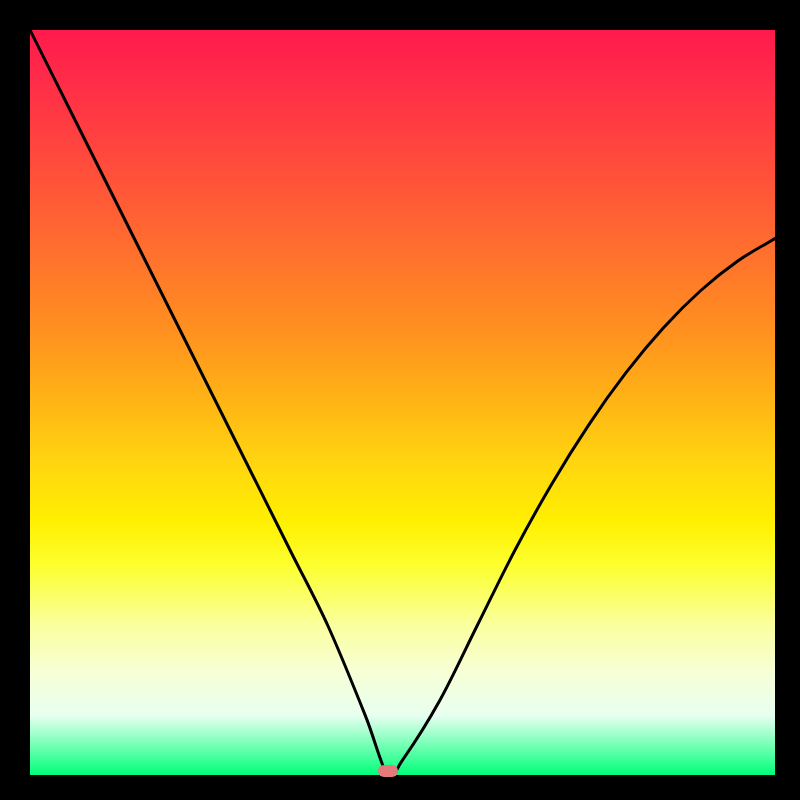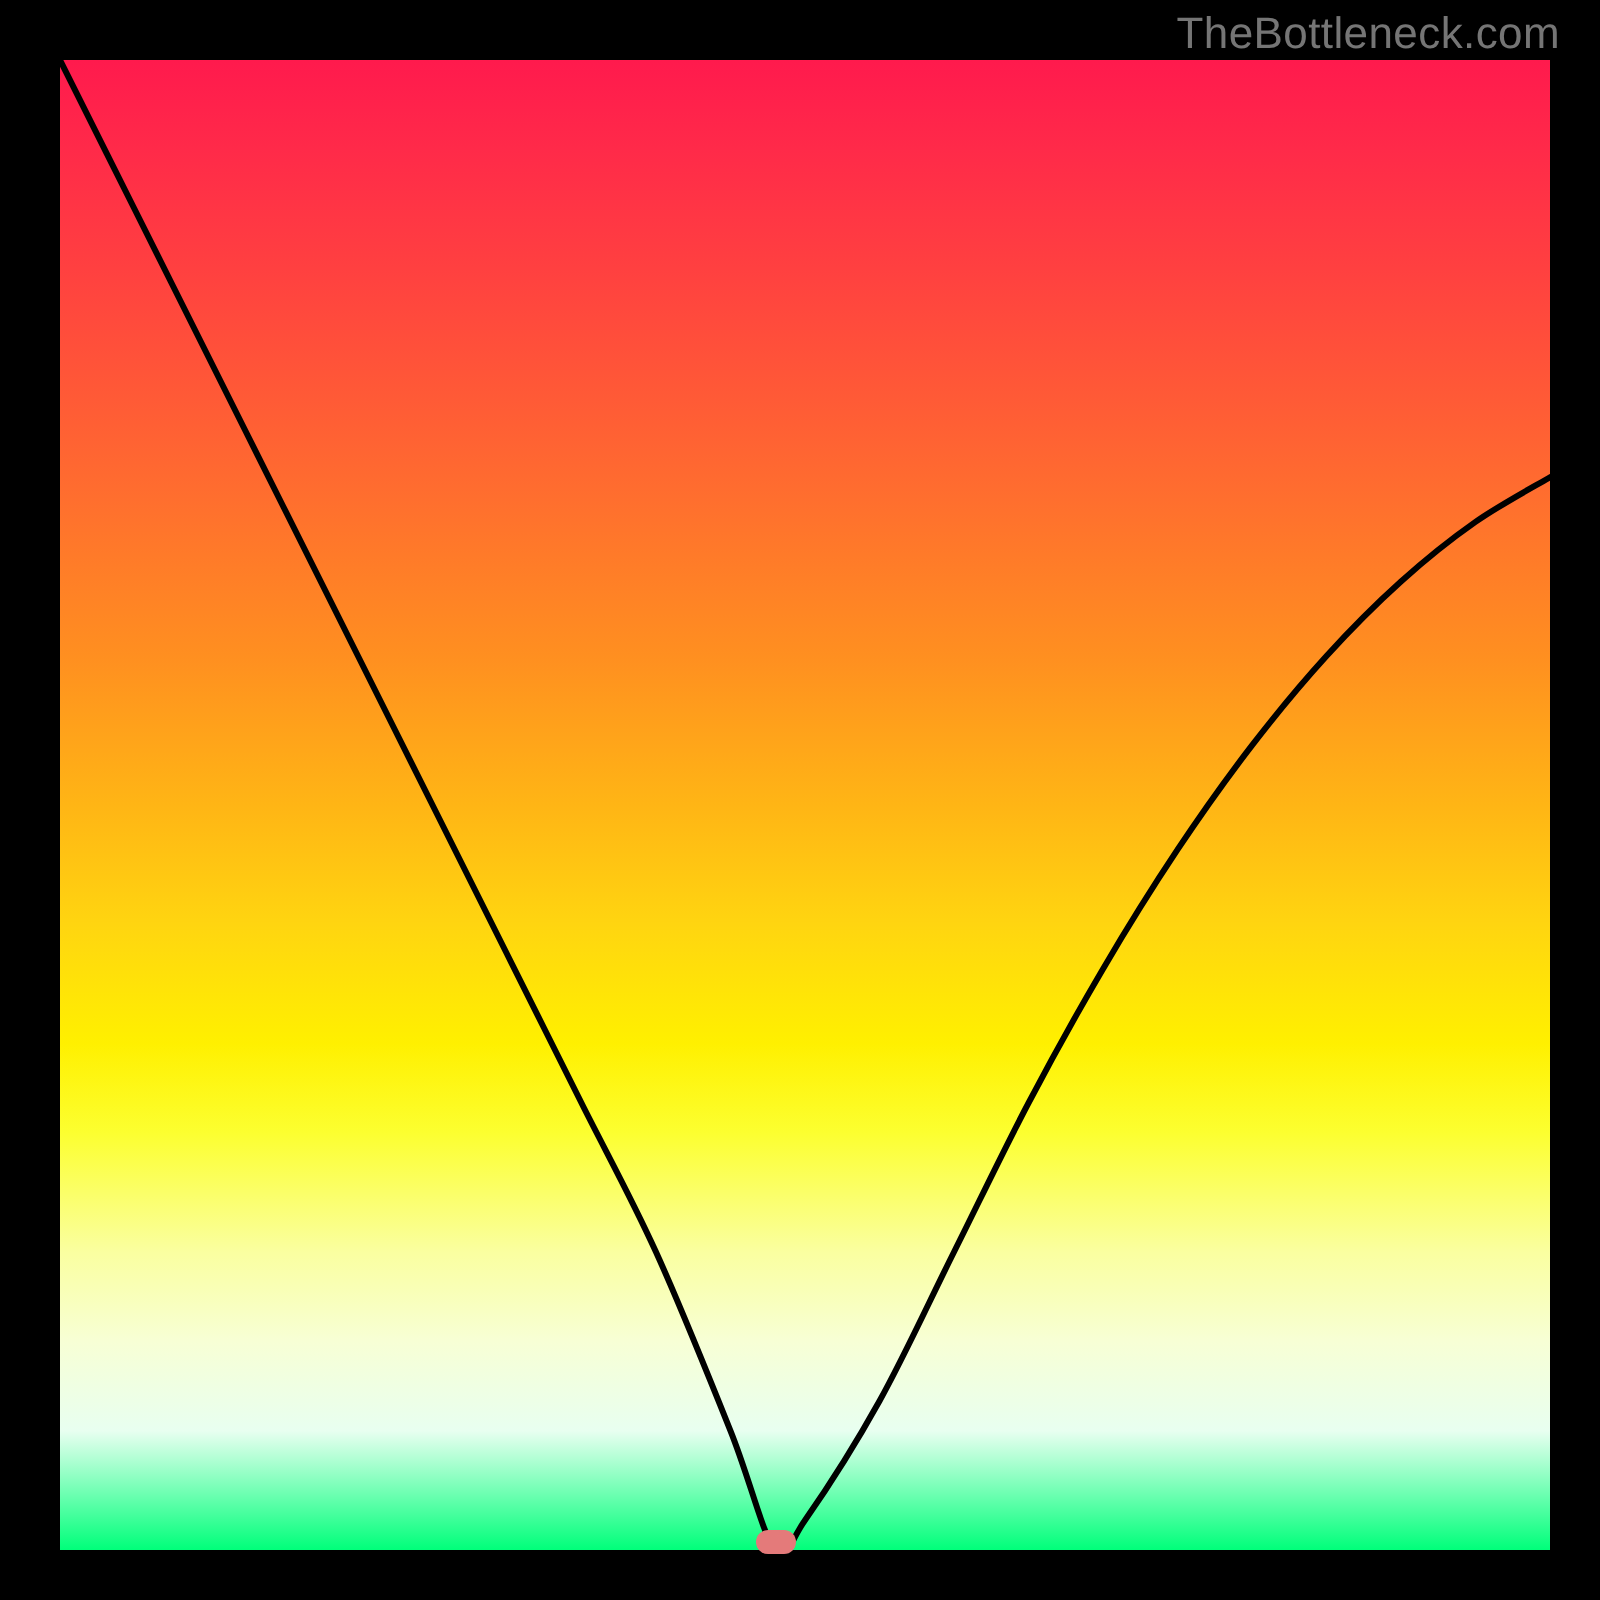--- a/index.html
+++ b/index.html
@@ -72,14 +72,13 @@
 
   <div class="plot-area">
 
     <svg class="curve-svg" viewBox="0 0 745 745" preserveAspectRatio="none">
       <path d="M 0 0 C 6.208333333333333 12.416666666666666 24.833333333333336 49.66666666666667 37.25 74.5 C 49.666666666666664 99.33333333333333 62.083333333333336 124.16666666666667 74.5 149 C 86.91666666666667 173.83333333333334 99.33333333333333 198.66666666666666 111.75 223.5 C 124.16666666666667 248.33333333333334 136.58333333333334 273.1666666666667 149 298 C 161.41666666666666 322.8333333333333 173.83333333333334 347.6666666666667 186.25 372.5 C 198.66666666666666 397.3333333333333 211.08333333333334 422.1666666666667 223.5 447 C 235.91666666666666 471.8333333333333 248.33333333333334 496.6666666666667 260.75 521.5 C 273.1666666666667 546.3333333333334 285.5833333333333 568.6833333333334 298 596 C 310.4166666666667 623.3166666666666 325.31666666666666 660.5666666666666 335.25 685.4 C 345.18333333333334 710.2333333333333 351.39166666666665 737.55 357.59999999999997 745 C 363.8083333333333 752.45 363.80833333333334 742.5166666666667 372.5 730.1 C 381.19166666666666 717.6833333333334 397.33333333333337 692.85 409.75000000000006 670.5 C 422.16666666666674 648.15 434.58333333333337 620.8333333333334 447 596 C 459.41666666666663 571.1666666666666 471.8333333333333 545.0916666666667 484.25 521.5 C 496.6666666666667 497.9083333333333 509.0833333333333 475.55833333333334 521.5 454.45 C 533.9166666666666 433.34166666666664 546.3333333333334 413.475 558.75 394.85 C 571.1666666666666 376.225 583.5833333333334 358.84166666666664 596 342.7 C 608.4166666666666 326.55833333333334 620.8333333333334 311.6583333333333 633.25 298 C 645.6666666666666 284.3416666666667 658.0833333333334 271.925 670.5 260.75 C 682.9166666666666 249.57500000000002 695.3333333333334 239.6416666666667 707.75 230.95000000000005 C 720.1666666666666 222.25833333333338 738.7916666666666 212.32500000000002 745 208.60000000000002 " id="curve-path" fill="none" stroke="#000" stroke-width="3" stroke-linecap="round"></path>
     </svg>
 
     <div class="bottom-marker" id="bottom-marker" style="left: 347.6px;"></div>
   </div>
 
-  <div class="watermark">TheBottleneck.com</div>
 </div>
 
 </body></html>

